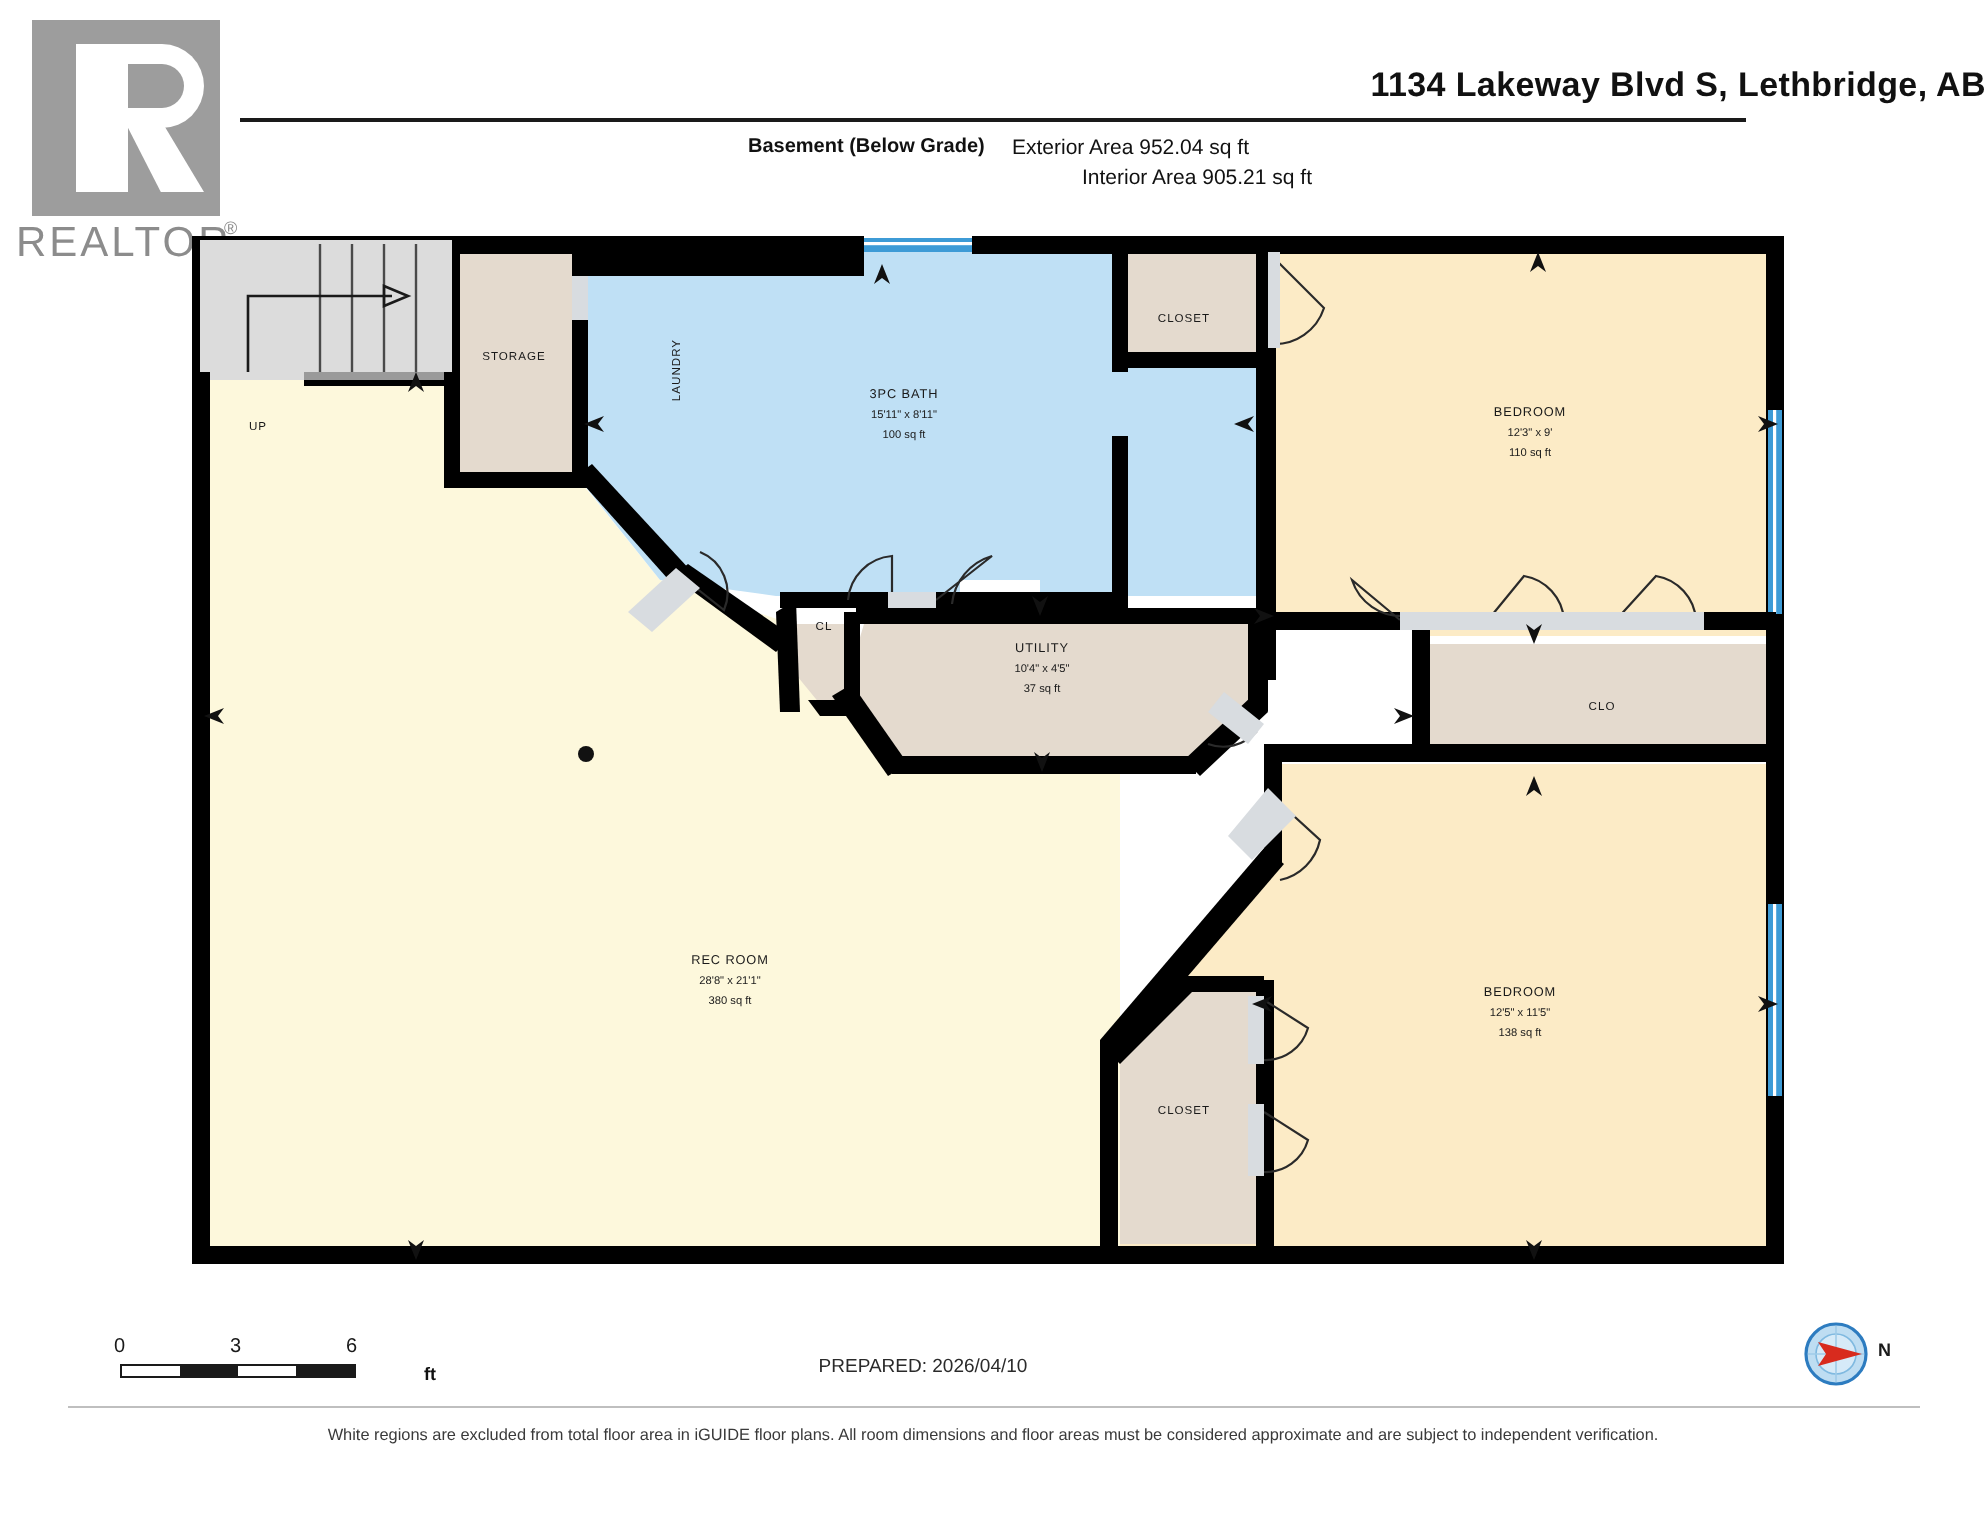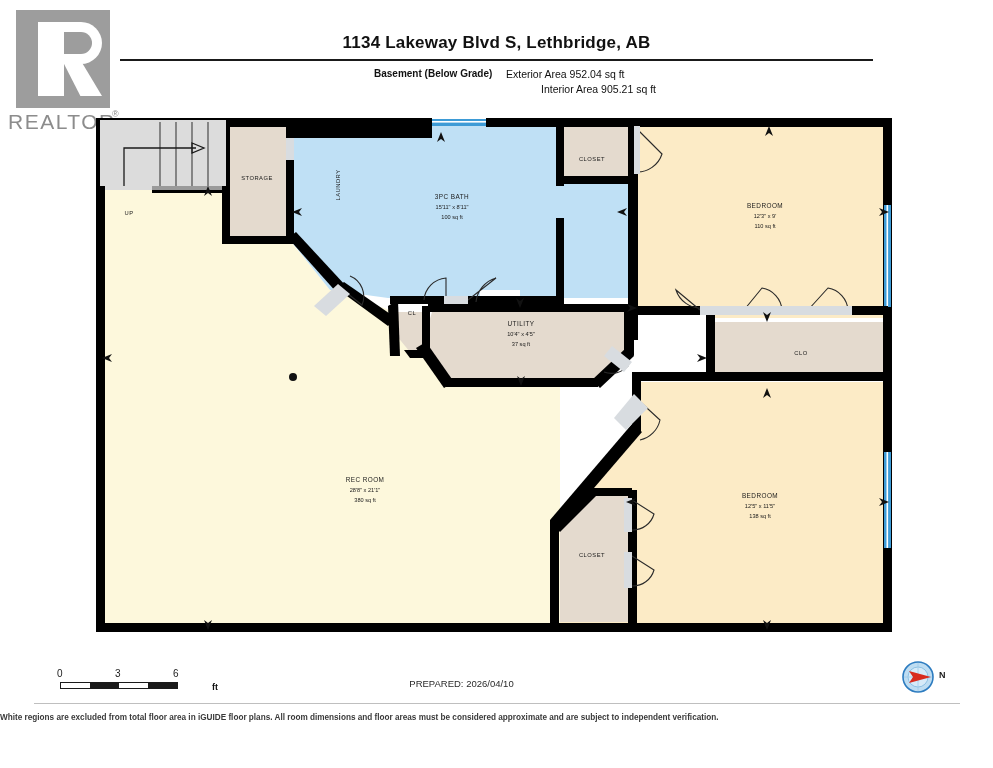--- a/index.html
+++ b/index.html
@@ -12,21 +12,21 @@
   #realtor-logo .rstem{position:absolute;left:22px;top:12px;width:26px;height:74px;background:#fff;}
   #realtor-logo .rbowl{position:absolute;left:40px;top:12px;width:46px;height:42px;background:#fff;border-radius:0 22px 22px 0;}
   #realtor-logo .rbowl2{position:absolute;left:48px;top:22px;width:28px;height:22px;background:#9d9d9d;border-radius:0 14px 14px 0;}
   #realtor-logo .rleg{position:absolute;left:46px;top:50px;width:40px;height:36px;background:#fff;
         clip-path:polygon(0 0,46% 0,100% 100%,46% 100%);}
   #realtor-logo .word{position:absolute;left:0;top:100px;font-size:21px;letter-spacing:1.5px;color:#8c8c8c;
         font-family:"Liberation Sans",sans-serif;font-weight:400;}
   #realtor-logo .reg{position:absolute;left:104px;top:99px;font-size:9px;color:#8c8c8c;}
 
   
-  #page-title{position:absolute;left:0;top:33px;width:993px;text-align:center;
+  #page-title{position:absolute;left:0;top:33px;width:993px;text-align:right;
         font-size:17px;font-weight:bold;letter-spacing:.2px;}
   #title-rule{position:absolute;left:120px;top:59px;width:753px;height:2px;background:#1a1a1a;}
   #subtitle-row{position:absolute;left:0;top:68px;width:993px;}
   #floor-label{position:absolute;left:374px;top:0;font-size:10px;font-weight:bold;}
   #area-ext{position:absolute;left:506px;top:0;font-size:10.5px;}
   #area-int{position:absolute;left:506px;top:15px;font-size:10.5px;margin-left:35px;}
 
   
   #floorplan{position:absolute;left:0;top:0;width:993px;height:768px;}
   #floorplan svg{display:block;}
@@ -45,21 +45,21 @@
 
   
   #prepared{position:absolute;left:0;top:678px;width:923px;text-align:center;font-size:9.5px;color:#2a2a2a;}
 
   
   #compass{position:absolute;left:898px;top:659px;width:62px;height:36px;}
   #compass .n{position:absolute;left:41px;top:11px;font-size:9px;font-weight:bold;color:#1a1a1a;}
 
   
   #footer-rule{position:absolute;left:34px;top:703px;width:926px;height:1px;background:#bfbfbf;}
-  #disclaimer{position:absolute;left:0;top:713px;width:993px;text-align:left;font-size:8.2px;color:#3a3a3a;font-weight:bold;}
+  #disclaimer{position:absolute;left:0;top:713px;width:993px;text-align:center;font-size:8.2px;color:#3a3a3a;}
 </style>
 </head>
 <body>
 
 <div id="realtor-logo">
   <div class="box">
     <div class="rstem"></div>
     <div class="rbowl"></div>
     <div class="rbowl2"></div>
     <div class="rleg"></div>

